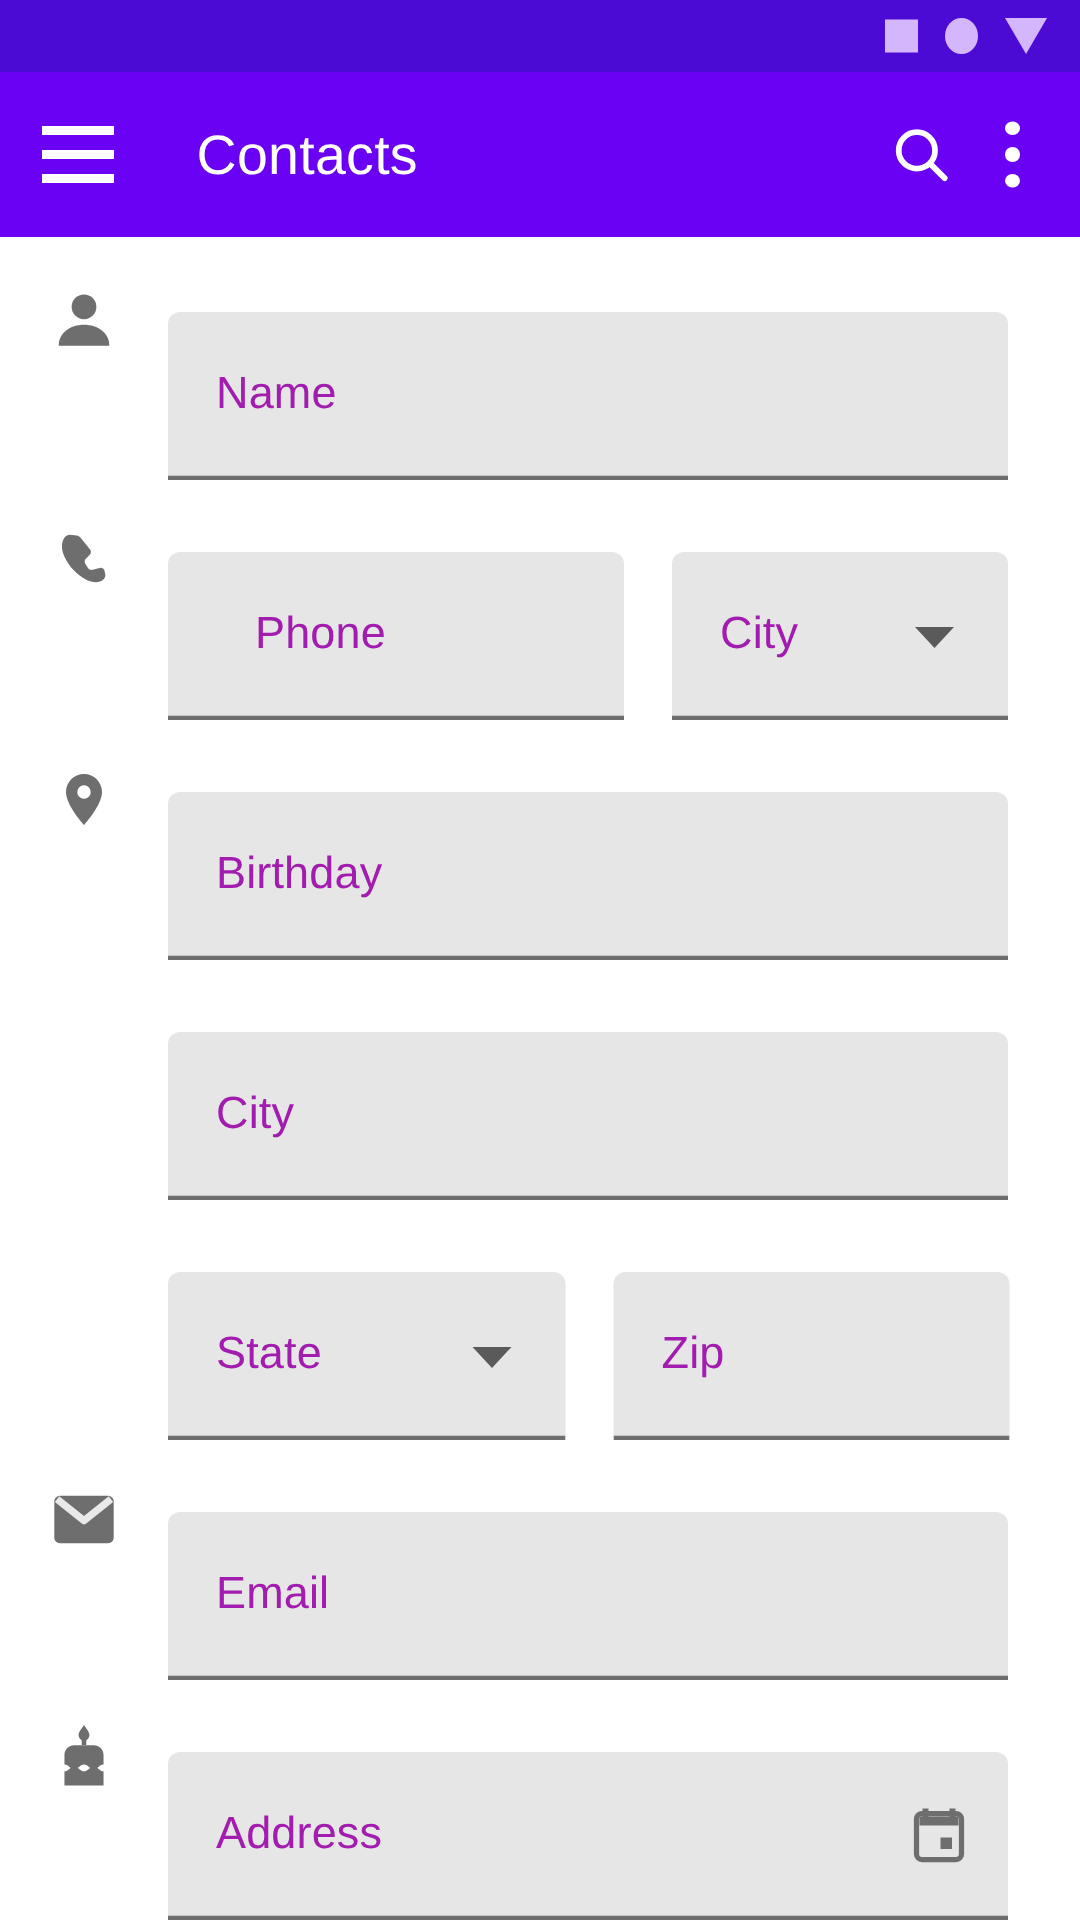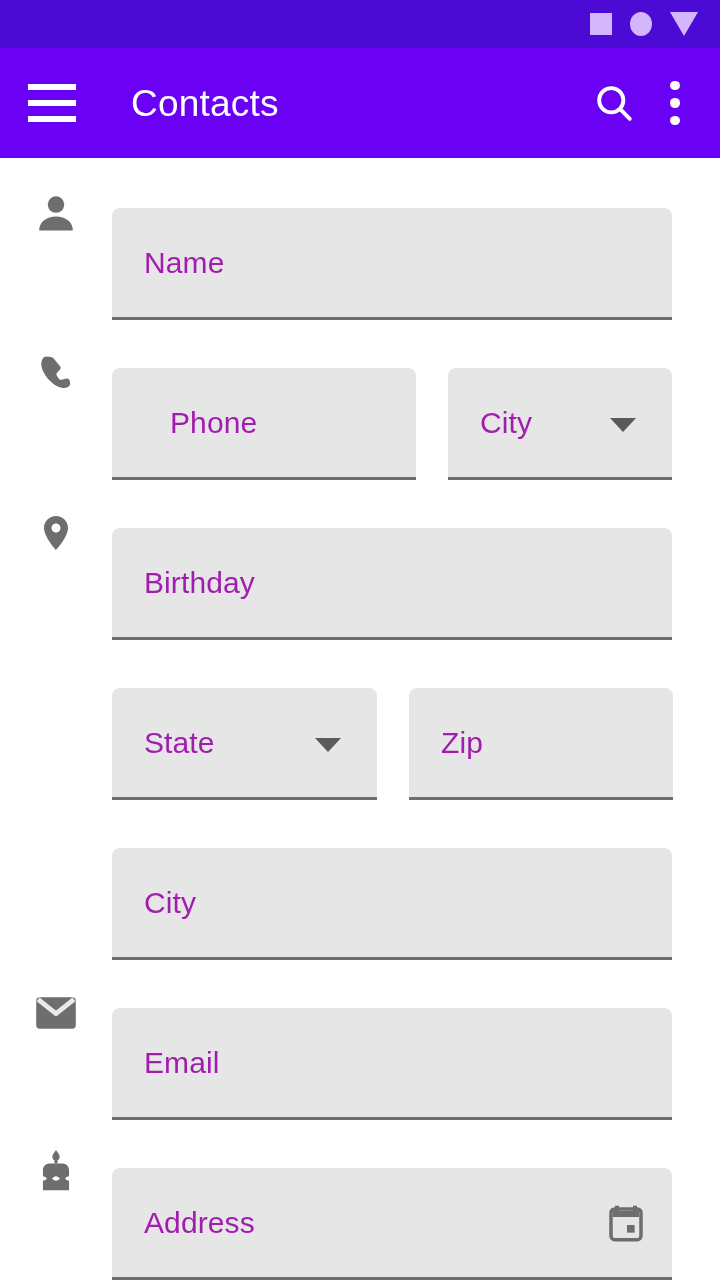--- a/index.html
+++ b/index.html
@@ -196,34 +196,34 @@
       </div>
       <div class="fields">
         <div class="tf grow">
           <span class="tf-label">Birthday</span>
         </div>
       </div>
     </div>
 
     <div class="row">
       <div class="fields">
+        <div class="tf grow">
+          <span class="tf-label">City</span>
+        </div>
+      </div>
+    </div>
+
+    <div class="row">
+      <div class="fields">
         <div class="tf w-state">
           <span class="tf-label">State</span>
           <span class="chevron"></span>
         </div>
         <div class="tf w-zip">
           <span class="tf-label">Zip</span>
-        </div>
-      </div>
-    </div>
-
-    <div class="row">
-      <div class="fields">
-        <div class="tf grow">
-          <span class="tf-label">City</span>
         </div>
       </div>
     </div>
 
     <div class="row">
       <div class="lead-icon">
         <svg width="44" height="40" viewBox="0 0 24 20" aria-hidden="true">
           <rect x="1.2" y="1.4" width="21.6" height="17.2" rx="2" fill="#6e6e6e"></rect>
           <path d="M2.2 2.6 12 10.4l9.8-7.8" fill="none" stroke="#e9e9e9" stroke-width="2.6" stroke-linejoin="round"></path>
         </svg>

